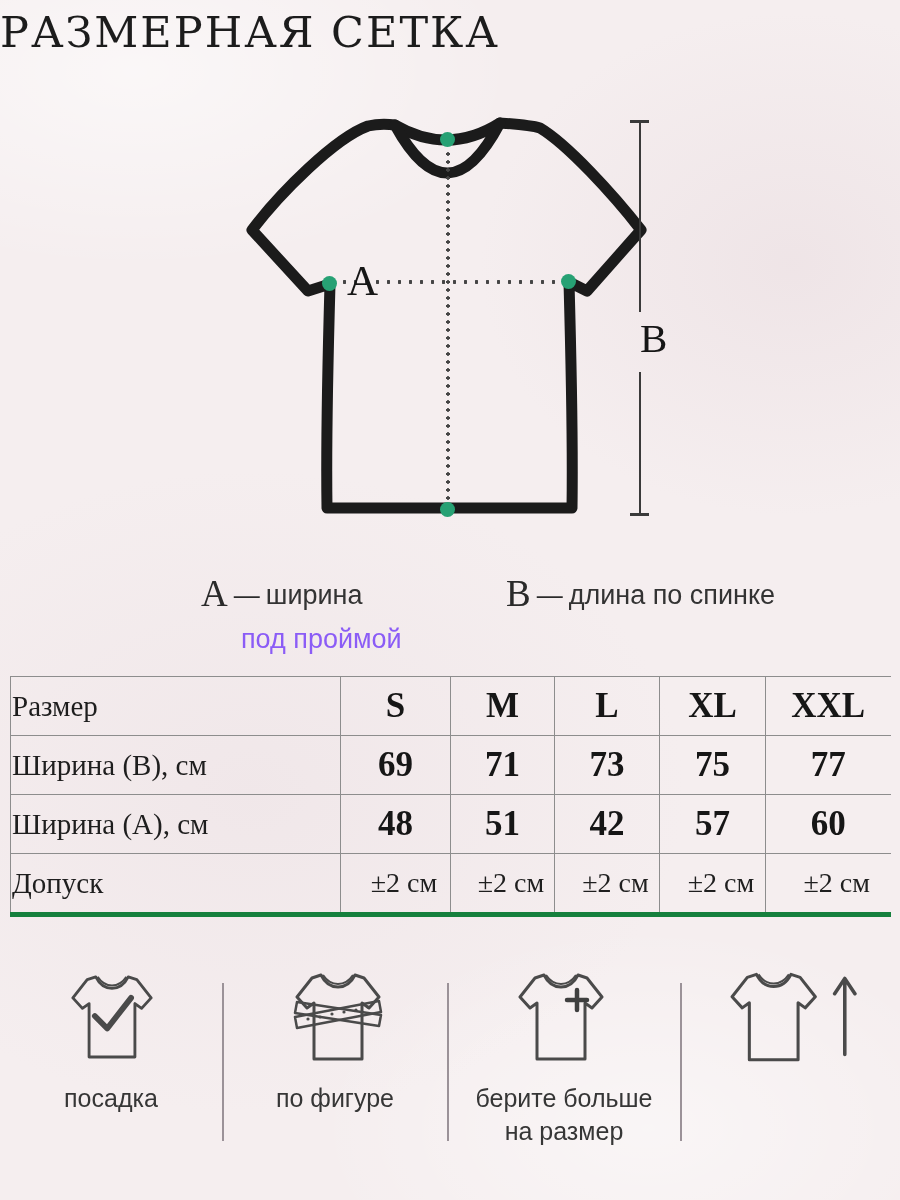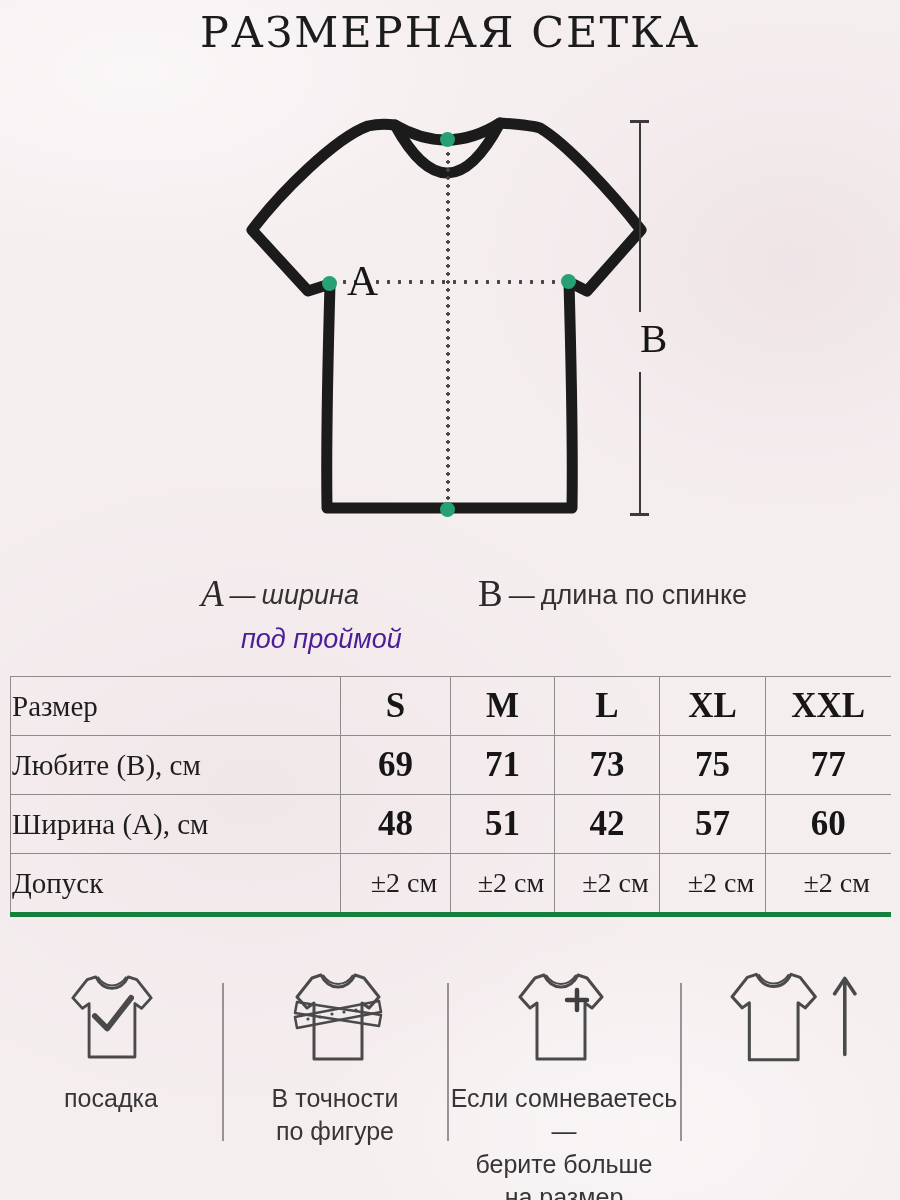--- a/index.html
+++ b/index.html
@@ -14,21 +14,21 @@
     background:
       radial-gradient(620px 320px at 15% 6%, rgba(255,255,255,.55), transparent 62%),
       radial-gradient(520px 420px at 88% 22%, rgba(226,209,214,.33), transparent 60%),
       radial-gradient(700px 520px at 28% 66%, rgba(228,213,218,.28), transparent 62%),
       radial-gradient(560px 340px at 72% 94%, rgba(255,255,255,.45), transparent 60%);
   }
   .layer { position:absolute; inset:0; z-index:1; }
 
   .title {
     position:absolute; left:0; top:7px; width:100%;
-    text-align:center; font-family:"DejaVu Serif", serif;
+    text-align:left; font-family:"DejaVu Serif", serif;
     font-size:43px; font-weight:400; letter-spacing:2px; color:#1c1c1c;
   }
 
   
   .shirt-svg { position:absolute; left:235px; top:95px; }
   .dotted-v {
     position:absolute; left:446px; top:150px; width:3.5px; height:356px;
     background-image:radial-gradient(circle at 50% 50%, #454545 1.5px, transparent 1.9px);
     background-size:3.5px 8px; background-repeat:repeat-y;
   }
@@ -48,23 +48,23 @@
   }
   .mline { position:absolute; background:#3a3a3a; }
   .mline.v { width:2px; left:639px; }
   .mline.cap { width:19px; height:2.5px; left:630px; }
 
   
   .legend { position:absolute; font-size:27px; color:#2a2a2a; }
   .legend .big { font-family:"Liberation Serif",serif; font-size:37px; vertical-align:-2px; }
   .legend .dash { font-family:"Liberation Sans",sans-serif; font-size:26px; padding:0 6px; }
   .legend .sans { font-family:"Liberation Sans",sans-serif; font-size:27px; color:#333; }
-  .legend .line2 { margin:9px 0 0 40px; font-family:"Liberation Sans",sans-serif; color:#4c1d95; }
-  .legend-a { left:201px; top:572px;font-style:italic; }
-  .legend-b { left:478px; top:572px; }
+  .legend .line2 { margin:9px 0 0 40px; font-family:"Liberation Sans",sans-serif; color:#8b5cf6; }
+  .legend-a { left:201px; top:572px; }
+  .legend-b { left:506px; top:572px; }
 
   
   .size-table {
     position:absolute; left:10px; top:676px; width:880px;
     border-collapse:collapse; table-layout:fixed;
     border-left:1px solid #8d8d8d;
   }
   .size-table td { border-top:1px solid #8d8d8d; height:56px; vertical-align:middle; }
   .size-table tr.last td { border-bottom:5px solid #15803d; }
   .size-table td + td { border-left:1px solid #8d8d8d; }
@@ -145,21 +145,21 @@
       <tbody>
           <tr>
         <td class="lbl">Размер</td>
         <td class="hdr">S</td>
         <td class="hdr">M</td>
         <td class="hdr">L</td>
         <td class="hdr">XL</td>
         <td class="hdr">XXL</td>
       </tr>
       <tr>
-        <td class="lbl">Любите (B), см</td>
+        <td class="lbl">Ширина (B), см</td>
         <td class="val">69</td>
         <td class="val">71</td>
         <td class="val">73</td>
         <td class="val">75</td>
         <td class="val">77</td>
       </tr>
       <tr>
         <td class="lbl">Ширина (A), см</td>
         <td class="val">48</td>
         <td class="val">51</td>
@@ -222,23 +222,21 @@
                L 70 91 L 22 91 L 22 35 L 15 40 L 5 29 L 20 10
                C 23 9 26 8 29 7 Z" stroke="#4a4a4a" stroke-width="3" stroke-linejoin="round"></path>
       <path d="M 31 7 C 35 13 40 16 46 16 C 52 16 57 13 61 7" stroke="#4a4a4a" stroke-width="2"></path>
       <path d="M 116 86 L 116 14 M 106 26 L 116 11 L 126 26" stroke="#4a4a4a" stroke-width="3.5" stroke-linecap="round" stroke-linejoin="round"></path>
     </svg>
 
     <div class="fit-text ft-1">
       <div>посадка</div>
     </div>
     <div class="fit-text ft-2">
-      <div>В точности</div>
       <div>по фигуре</div>
     </div>
     <div class="fit-text ft-3">
-      <div>Если сомневаетесь —</div>
       <div>берите больше</div>
       <div>на размер</div>
     </div>
 
   </div>
 </div>
 
 </body></html>

